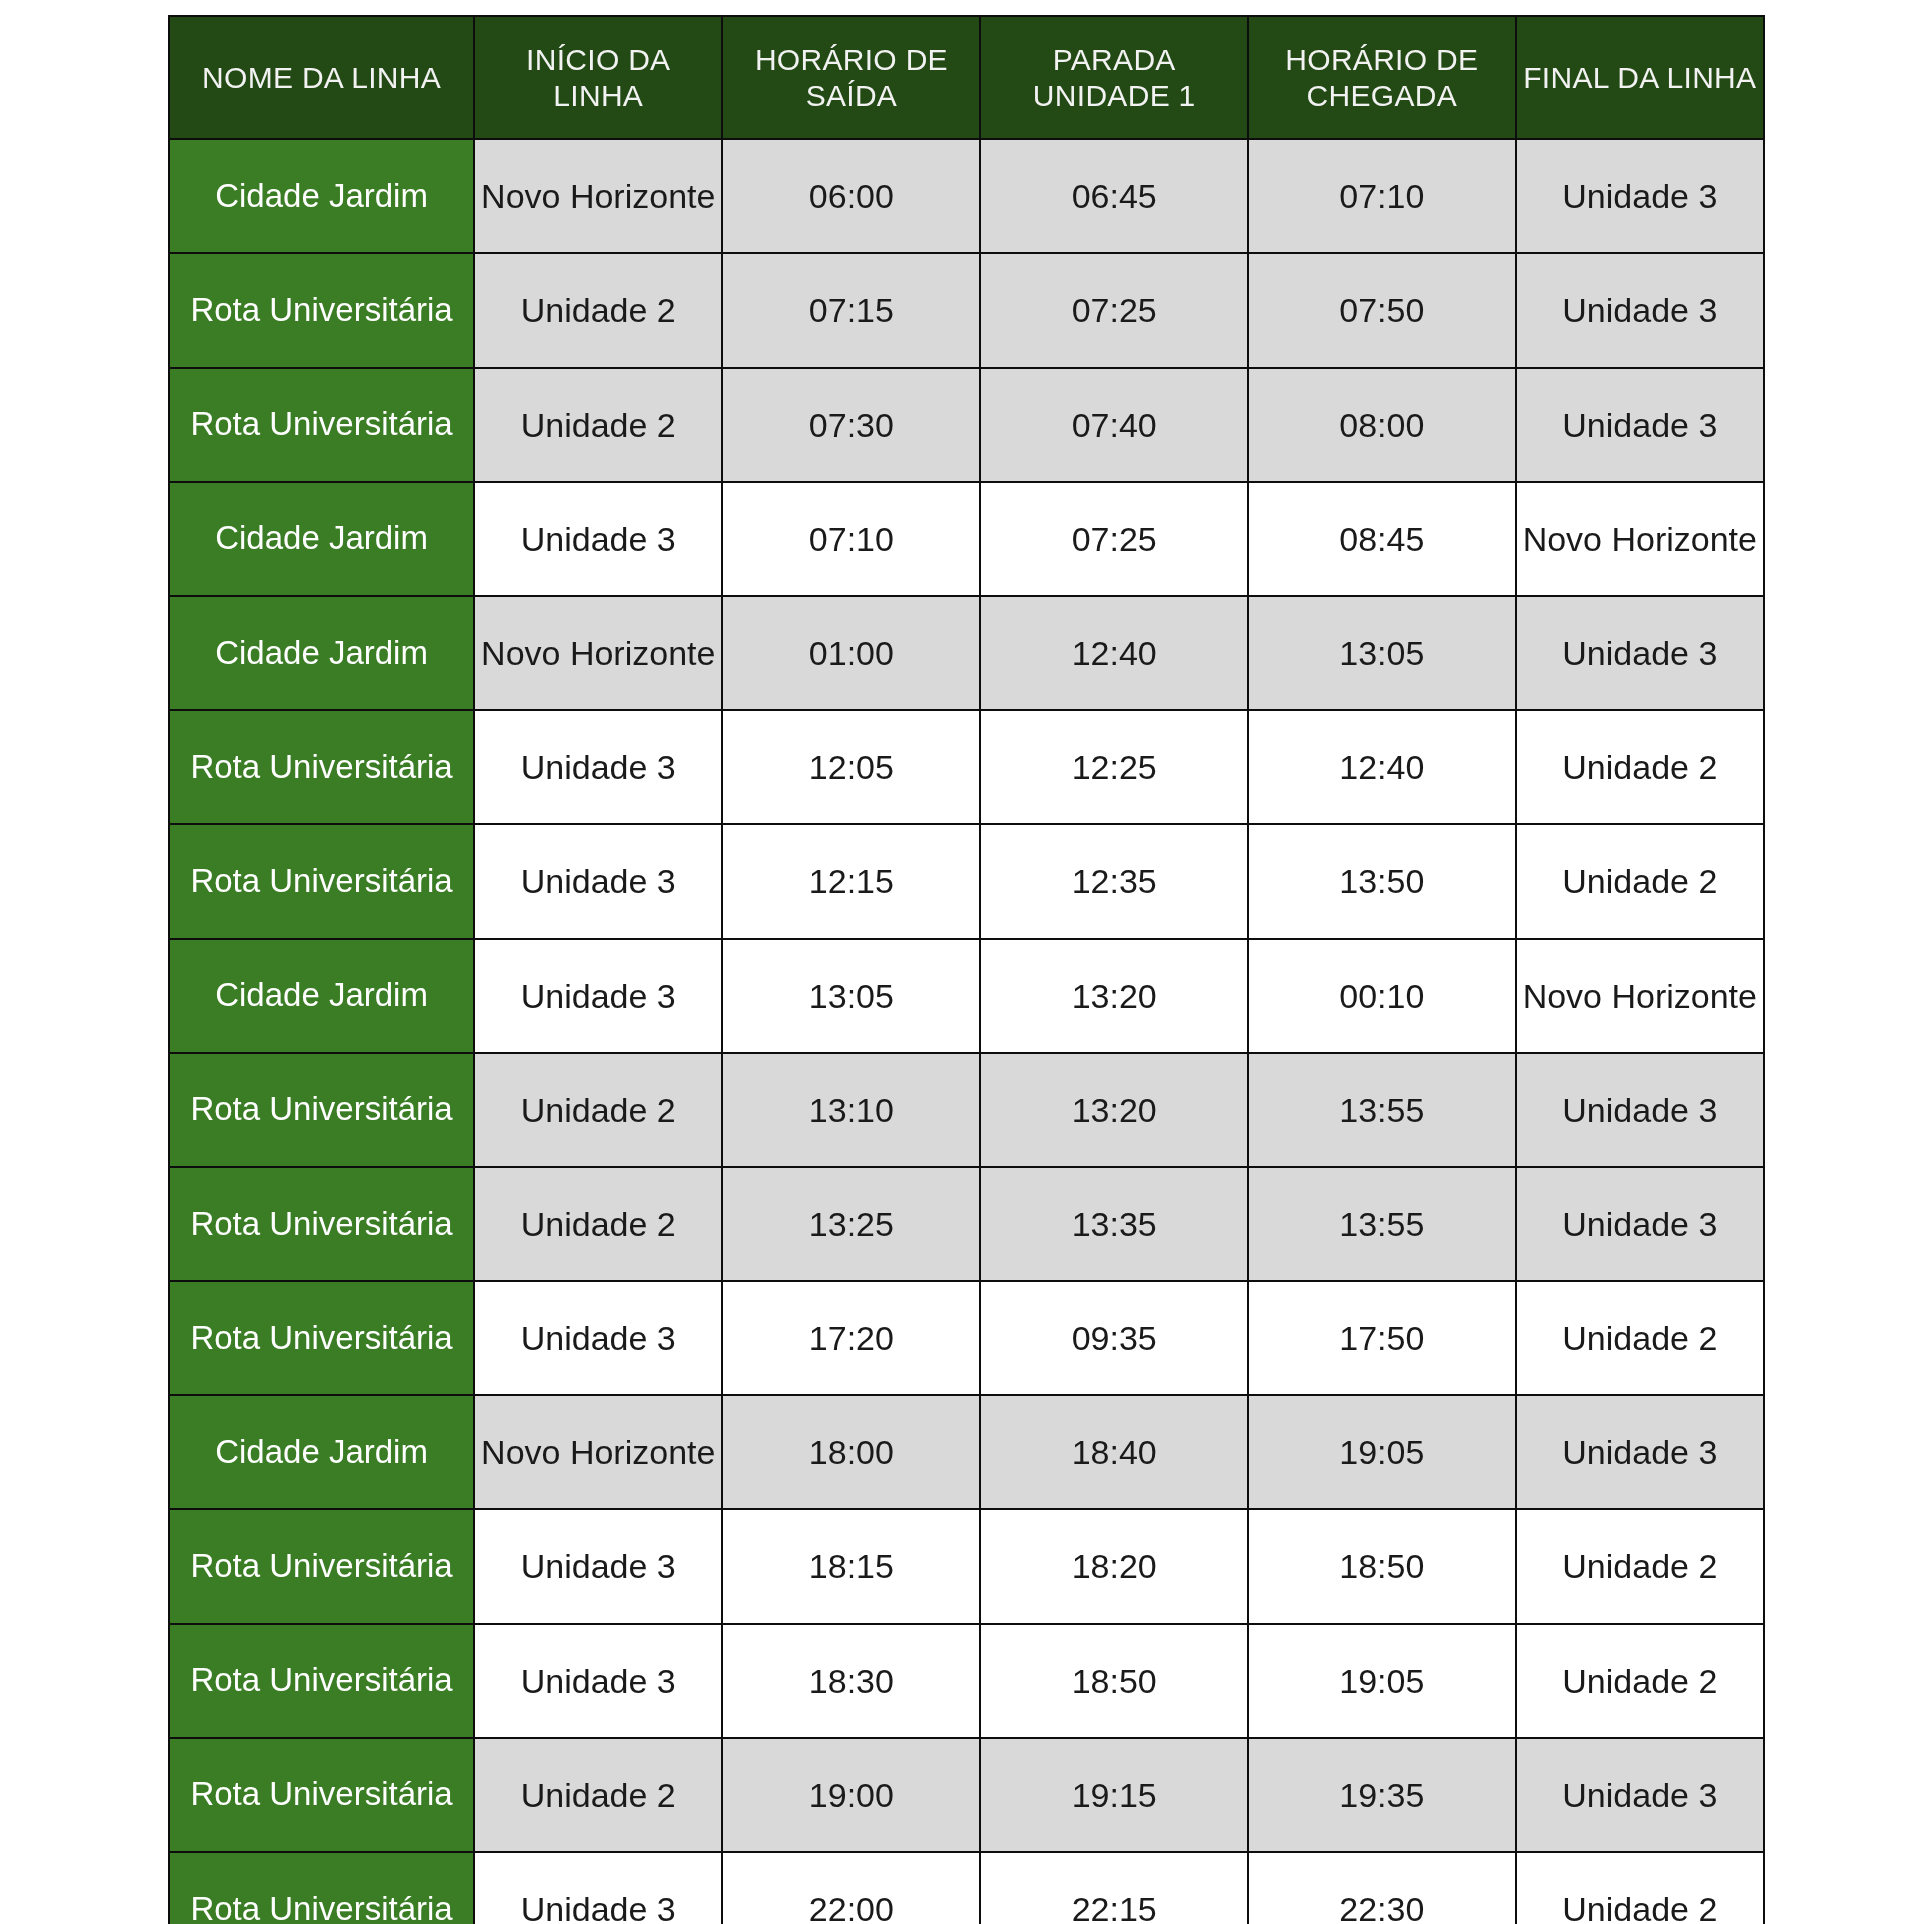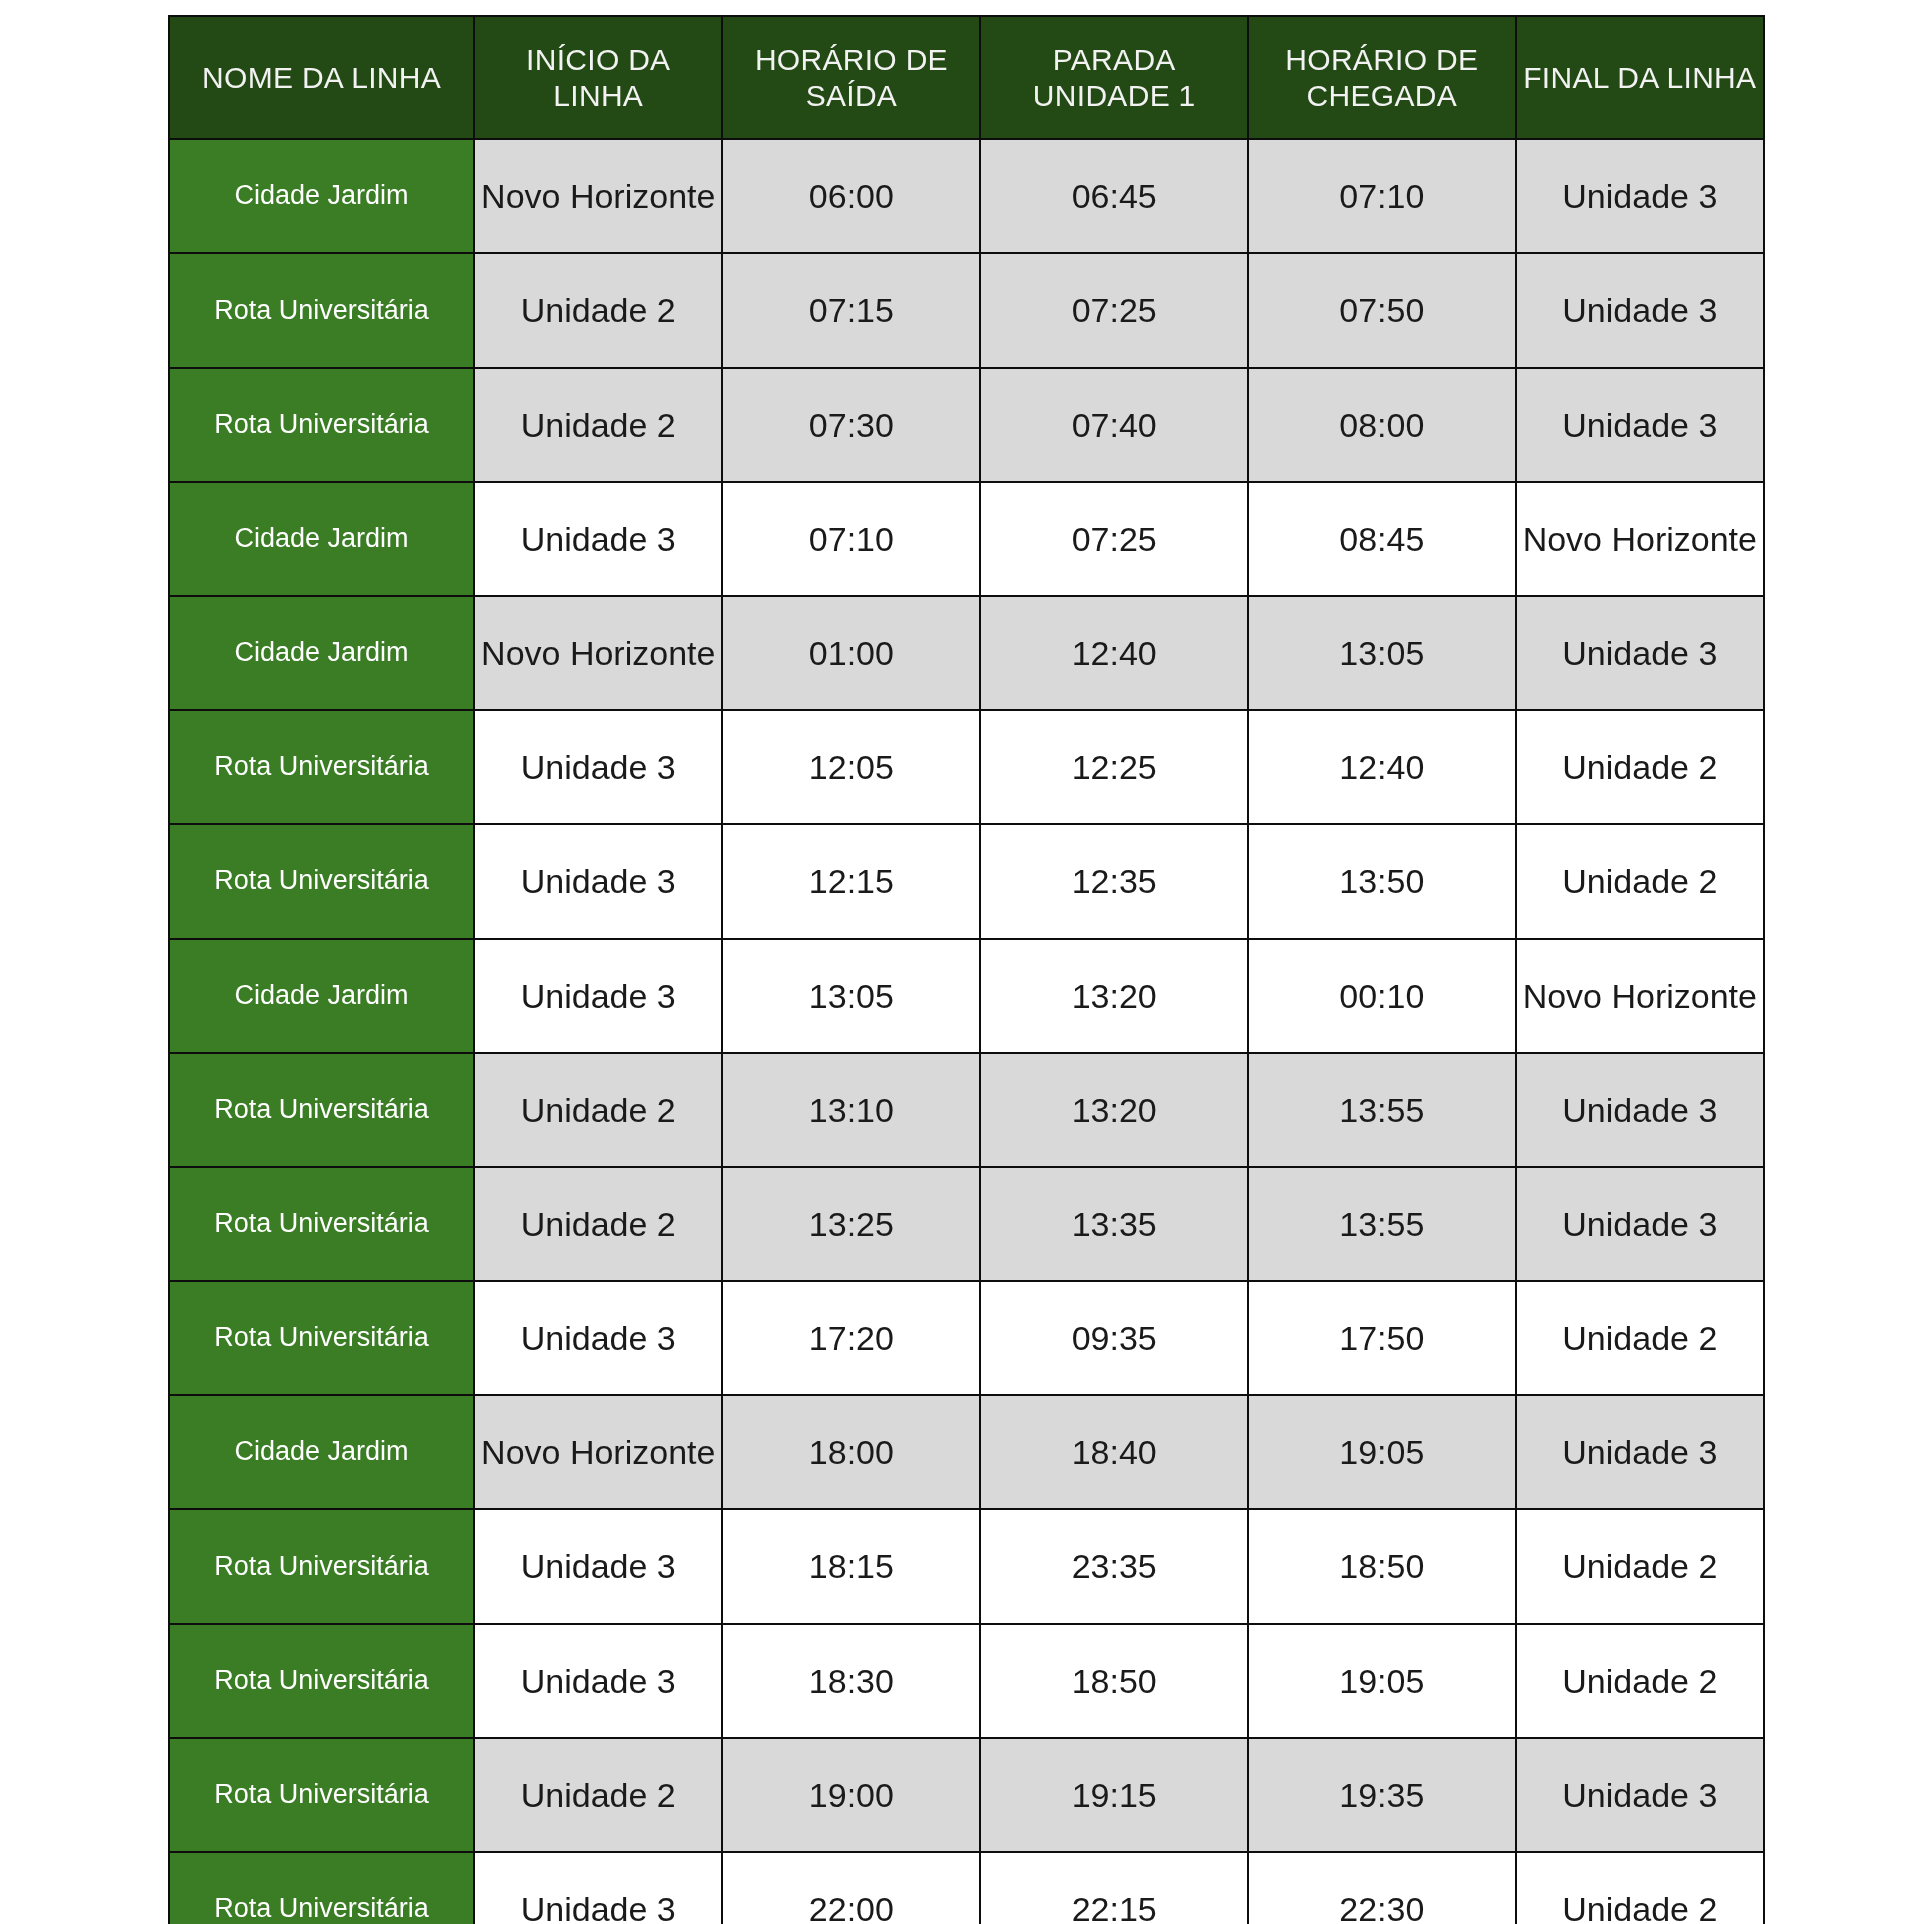--- a/index.html
+++ b/index.html
@@ -50,21 +50,21 @@
     letter-spacing: 0.3px;
     height: 114px;
     text-transform: uppercase;
     border-color: #0d0d0d;
   }
 
   
   td.line-name {
     background: #3a7d25;
     color: #ffffff;
-    font-size: 27px;
+    font-size: 33px;
     font-weight: 400;
     height: 105px;
   }
 
   td.cell {
     font-size: 34px;
     color: #1a1a1a;
     font-weight: 400;
   }
   td.cell.fill-gray  { background: #d9d9d9; }
@@ -189,21 +189,21 @@
           <td class="cell fill-gray two-line">Novo Horizonte</td>
           <td class="cell fill-gray">18:00</td>
           <td class="cell fill-gray">18:40</td>
           <td class="cell fill-gray">19:05</td>
           <td class="cell fill-gray">Unidade 3</td>
         </tr>
         <tr>
           <td class="line-name">Rota Universitária</td>
           <td class="cell fill-white">Unidade 3</td>
           <td class="cell fill-white">18:15</td>
-          <td class="cell fill-white">23:35</td>
+          <td class="cell fill-white">18:20</td>
           <td class="cell fill-white">18:50</td>
           <td class="cell fill-white">Unidade 2</td>
         </tr>
         <tr>
           <td class="line-name">Rota Universitária</td>
           <td class="cell fill-white">Unidade 3</td>
           <td class="cell fill-white">18:30</td>
           <td class="cell fill-white">18:50</td>
           <td class="cell fill-white">19:05</td>
           <td class="cell fill-white">Unidade 2</td>

